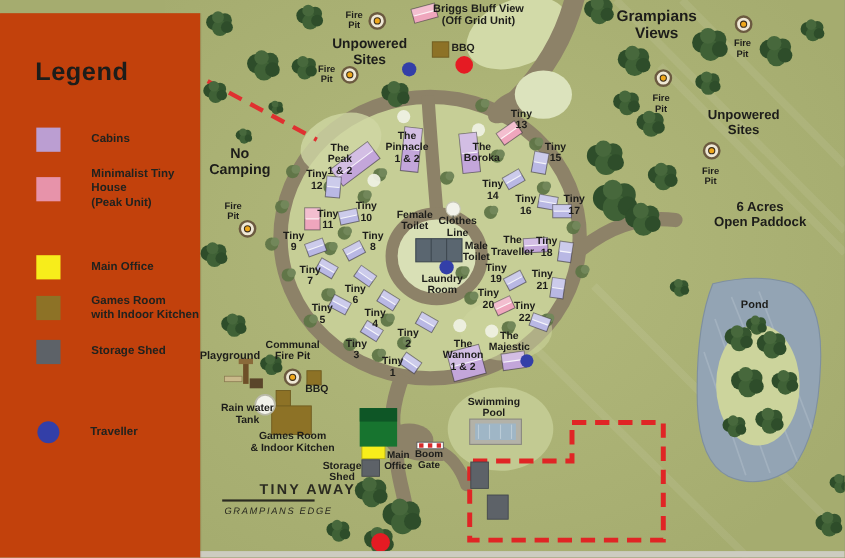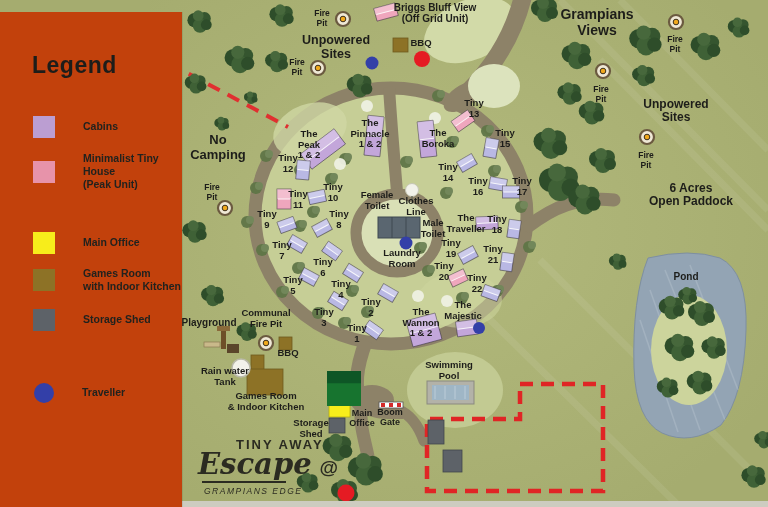--- a/index.html
+++ b/index.html
@@ -852,20 +852,16 @@
         <div class="lg-label">Storage Shed</div>
       </div>
       <div class="lg-row" style="top: 371px;">
         <div class="lg-swatch round" style="background: rgb(51, 63, 168);"></div>
         <div class="lg-label">Traveller</div>
       </div>
     </div>
 
   <div id="logo">
     <div class="tinyaway">TINY AWAY</div>
-    <div class="scriptline">
-      <span class="escape">Escape</span>
-      <span class="at">@</span>
-    </div>
     <div class="rule"></div>
     <div class="sub">GRAMPIANS EDGE</div>
   </div>
 </div>
 
 </body></html>

